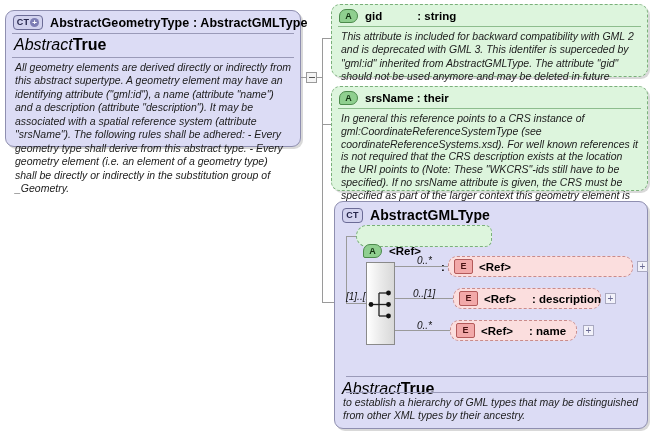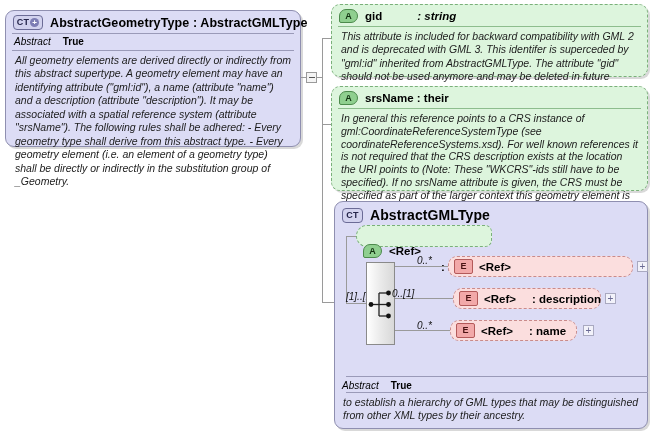--- a/index.html
+++ b/index.html
@@ -111,23 +111,22 @@
 
   
   .divider {
     height: 1px;
     background: #9a9ab8;
     margin: 0 6px;
   }
   .divider.green { background: #8dbd8d; }
   .prop-row {
     display: flex;
-    gap: 12px;
     padding: 2px 8px 3px 8px;
-    font-size: 10px;
+    font-size: 16px;
   }
   .prop-key { font-style: italic; }
   .prop-val { font-weight: bold; }
 
   .doc {
     padding: 3px 8px 6px 9px;
     font-style: italic;
     font-size: 10.5px;
     line-height: 1.28;
     color: #1c1c1c;
@@ -214,21 +213,21 @@
 <div class="ln-v" style="left:322px; top:38px; height:265px;"></div>
 <div class="ln-h" style="left:322px; top:38px; width:9px;"></div>
 <div class="ln-h" style="left:322px; top:124px; width:9px;"></div>
 <div class="ln-h" style="left:322px; top:302px; width:12px;"></div>
 
 <div class="box-shadow" style="left:333px; top:6px; width:317px; height:73px;"></div>
 <div class="box attr-box" style="left:331px; top:4px; width:317px; height:73px;">
   <div class="hdr">
     <span class="badge badge-a">A</span>
     <span class="name-main">gid</span>
-    <span class="name-type" style="margin-left:28px;font-style:italic;"><span>:</span>&nbsp;<span>string</span></span>
+    <span class="name-type" style="margin-left:28px;"><span>:</span>&nbsp;<span>string</span></span>
   </div>
   <div class="divider green"></div>
   <div class="doc">This attribute is included for backward compatibility with GML 2 and is deprecated with GML 3. This identifer is superceded by "gml:id" inherited from AbstractGMLType. The attribute "gid" should not be used anymore and may be deleted in future versions of GML without further notice.</div>
 </div>
 
 <div class="box-shadow" style="left:333px; top:88px; width:317px; height:105px;"></div>
 <div class="box attr-box" style="left:331px; top:86px; width:317px; height:105px;">
   <div class="hdr">
     <span class="badge badge-a">A</span>
     <span class="name-main"><span>srsName</span>&nbsp;<span>:</span>&nbsp;<span>their</span></span>
@@ -280,21 +279,21 @@
 <div class="box el-box" style="left:448px; top:256px; width:185px; height:21px;">
   <div class="hdr" style="padding:2px 5px; gap:6px;">
     <span class="badge badge-e">E</span>
     <span class="name-main">&lt;Ref&gt;</span>
   </div>
 </div>
 <div class="expander" style="left:637px; top:261px;">
     <span>+</span>
   </div>
 
-<div class="occurs" style="left:392px; top:288px;">0..[1]</div>
+<div class="occurs" style="left:413px; top:288px;">0..[1]</div>
 <div class="box el-box" style="left:453px; top:288px; width:148px; height:21px;">
   <div class="hdr" style="padding:2px 5px; gap:6px;">
     <span class="badge badge-e">E</span>
     <span class="name-main">&lt;Ref&gt;</span>
     <span class="name-type" style="margin-left:10px;"><span>:</span>&nbsp;<span>description</span></span>
   </div>
 </div>
 <div class="expander" style="left:605px; top:293px;">
     <span>+</span>
   </div>

